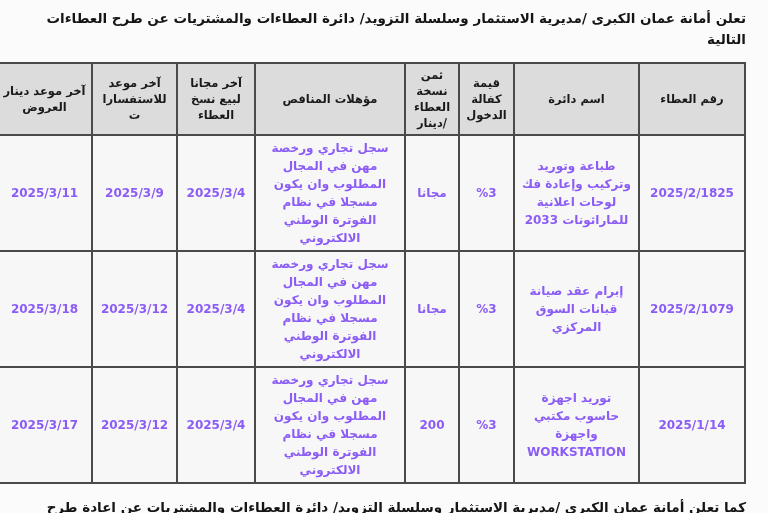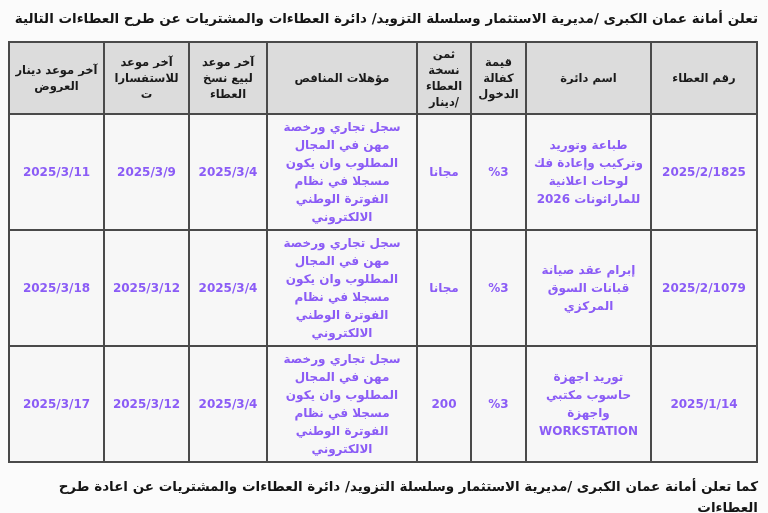--- a/index.html
+++ b/index.html
@@ -13,21 +13,21 @@
     background: #fbfbfb;
     color: #1a1a1a;
     font-family: "DejaVu Sans", sans-serif;
     font-weight: bold;
     direction: rtl;
   }
   .page {
     box-sizing: border-box;
     width: 768px;
     height: 442px;
-    padding: 6px 10px 0 10px;
+    padding: 6px 22px 0 10px;
   }
   .doc-title {
     margin: 2px 0 12px 0;
     font-size: 13.5px;
     line-height: 21px;
     text-align: right;
     color: #151515;
   }
   table.tenders {
     width: 748px;
@@ -88,29 +88,29 @@
       <col style="width:85px">
       <col style="width:95px">
     </colgroup>
     <thead>
       <tr>
         <th>رقم العطاء</th>
         <th>اسم دائرة</th>
         <th>قيمة كفالة الدخول</th>
         <th>ثمن نسخة العطاء /دينار</th>
         <th>مؤهلات المنافص</th>
-        <th>آخر موعد لبيع نسخ العطاء</th>
+        <th>آخر مجانا لبيع نسخ العطاء</th>
         <th>آخر موعد للاستفسارات</th>
         <th>آخر موعد دينار العروض</th>
       </tr>
     </thead>
     <tbody>
       <tr>
         <td class="cell-number">2025/2/1825</td>
-        <td class="cell-name">طباعة وتوريد وتركيب وإعادة فك لوحات اعلانية للماراثونات 2026</td>
+        <td class="cell-name">طباعة وتوريد وتركيب وإعادة فك لوحات اعلانية للماراثونات 2033</td>
         <td class="cell-bond">%3</td>
         <td class="cell-price">مجانا</td>
         <td class="cell-qualifications">سجل تجاري ورخصة مهن في المجال المطلوب وان يكون مسجلا في نظام الفوترة الوطني الالكتروني</td>
         <td class="cell-date">2025/3/4</td>
         <td class="cell-date">2025/3/9</td>
         <td class="cell-date">2025/3/11</td>
       </tr>
       <tr>
         <td class="cell-number">2025/2/1079</td>
         <td class="cell-name">إبرام عقد صيانة قبانات السوق المركزي</td>

